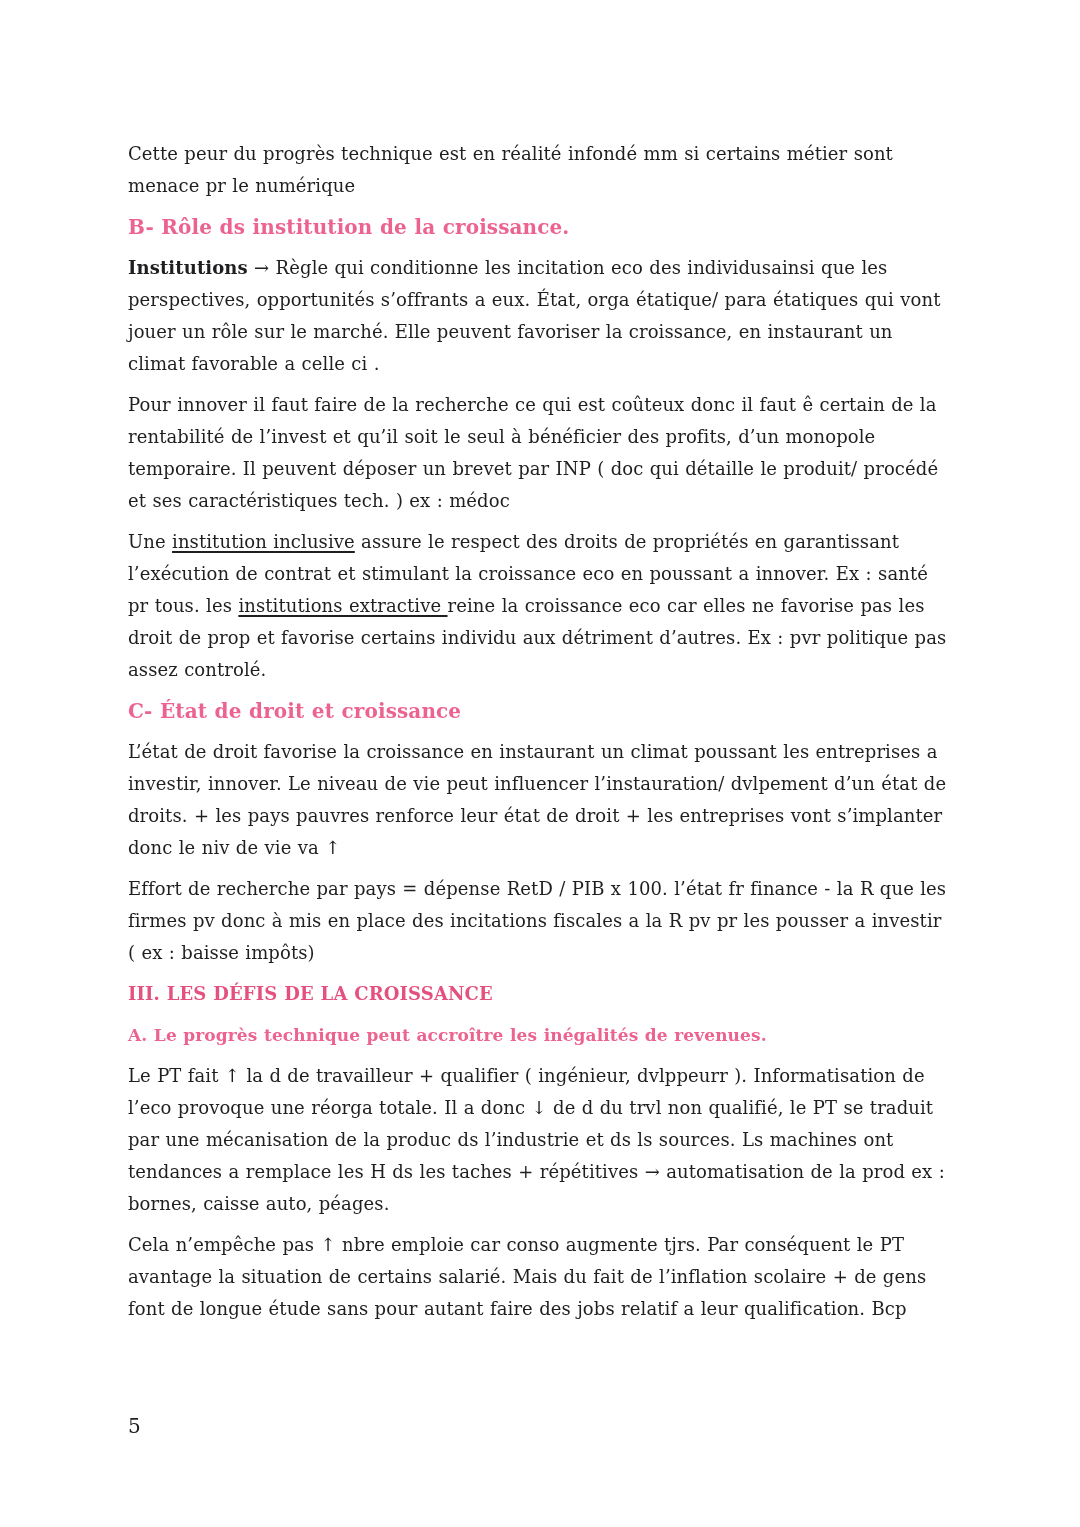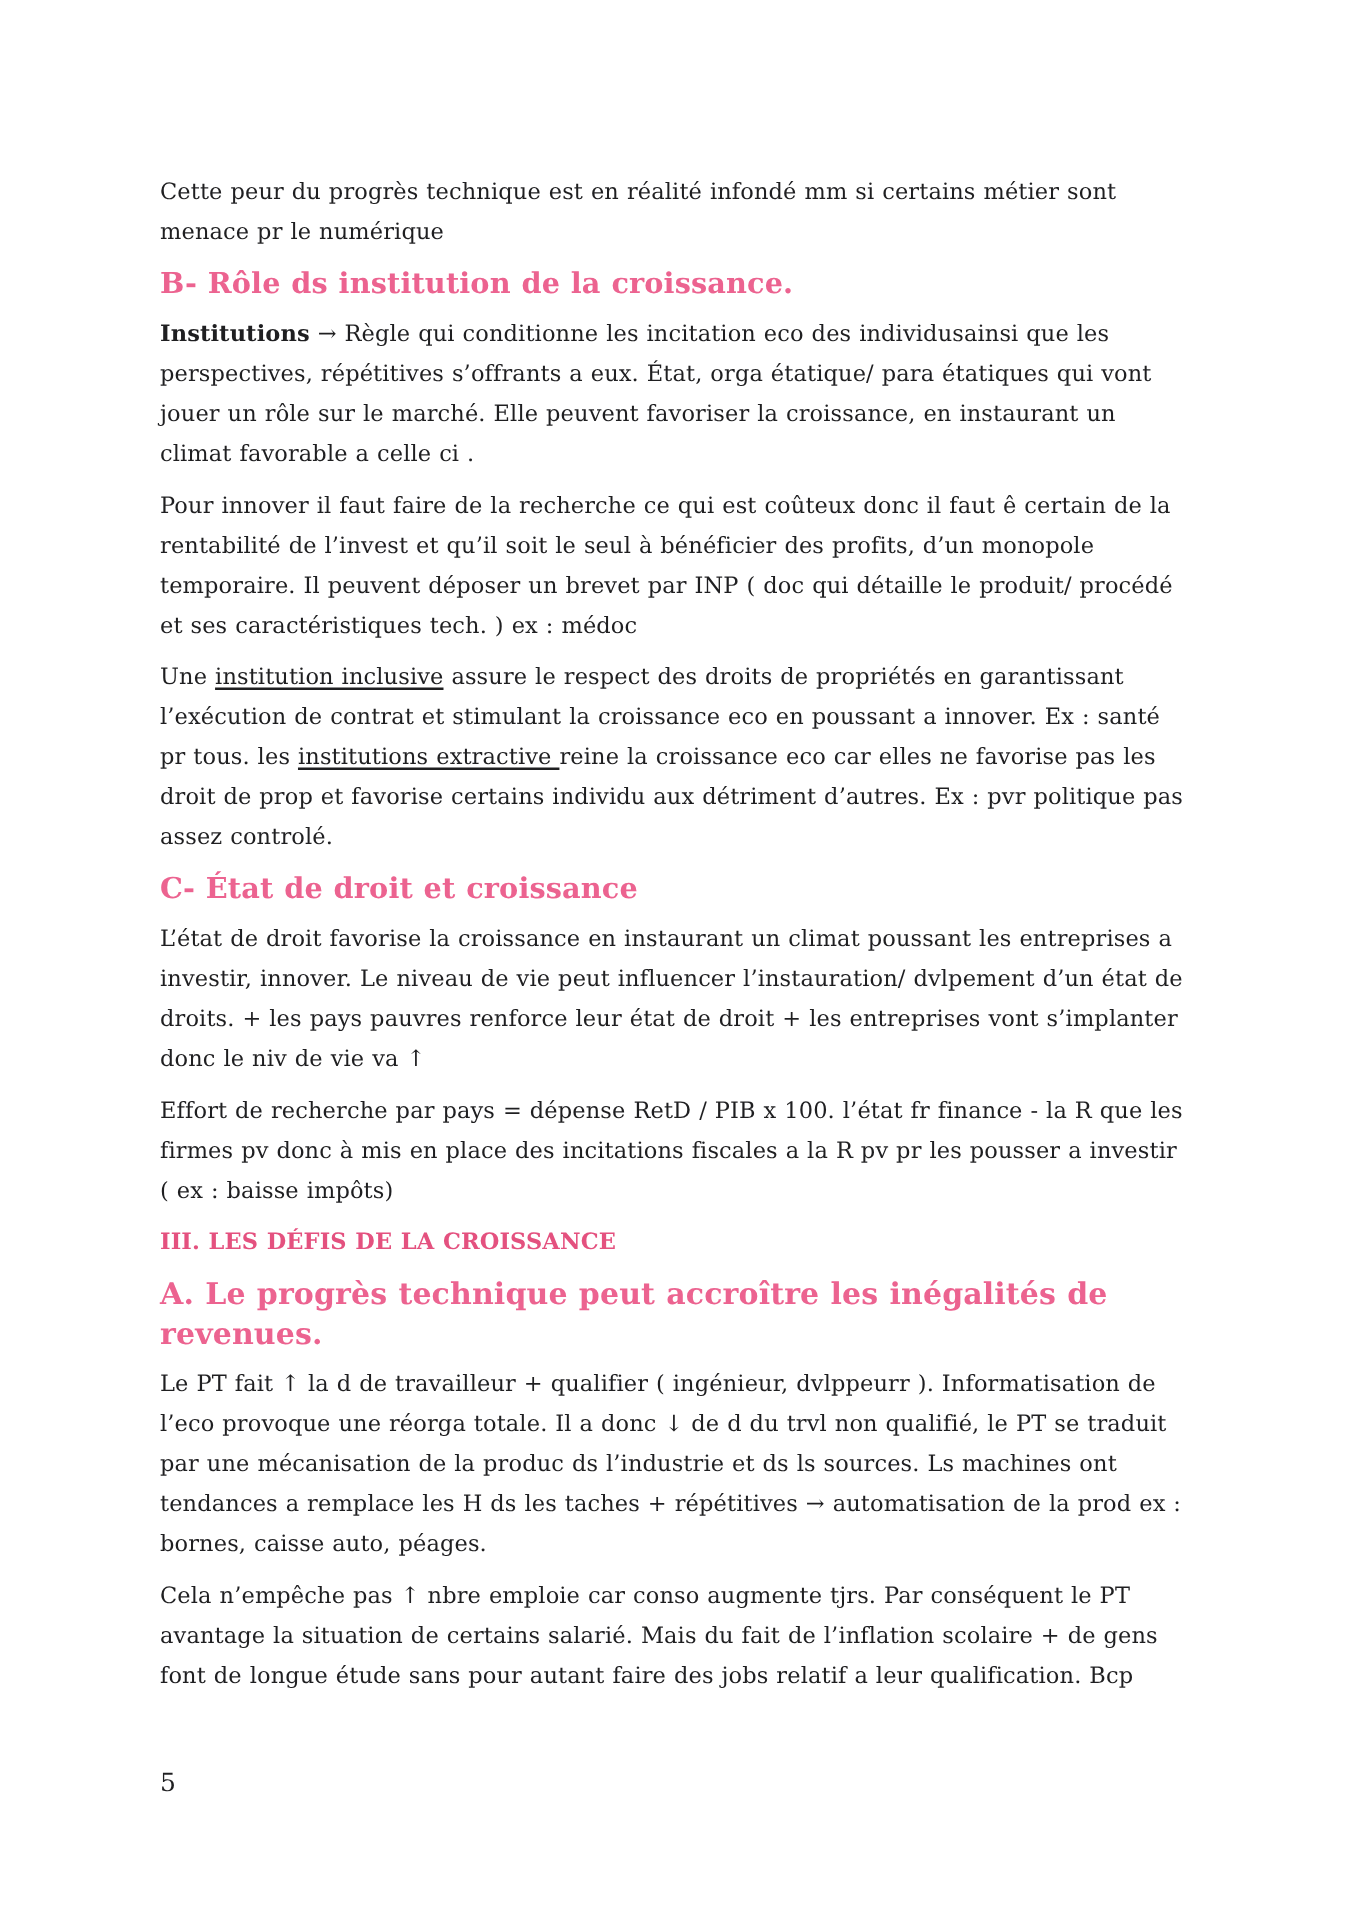--- a/index.html
+++ b/index.html
@@ -25,27 +25,27 @@
   .block {
     font-size: 18px;
     line-height: 32px;
     margin-bottom: 9px;
     letter-spacing: 0.1px;
     word-spacing: 0.5px;
   }
   .paragraph { color: var(--text, #1f1f21); }
   .heading {
     color: var(--heading, #ec6390);
-    font-size: 23px;
+    font-size: 20px;
     margin-top: 3px;
   }
   .heading-bold {
     color: var(--heading, #ec6390);
     font-weight: bold;
-    font-size: 24px;
+    font-size: 17px;
     margin-top: 3px;
   }
   .heading-major {
     color: var(--heading-major, #e4517f);
     font-weight: bold;
     font-size: 18px;
     margin-top: 6px;
   }
   .bold { font-weight: bold; }
   .underline { text-decoration: underline; text-underline-offset: 3px; text-decoration-thickness: 1.5px; }
@@ -57,21 +57,21 @@
     color: var(--text, #1f1f21);
   }
 </style>
 </head>
 <body>
 
 <div class="page">
   <div class="content">
       <p class="block paragraph"><span>Cette peur du progrès technique est en réalité infondé mm si certains métier sont menace pr le numérique</span></p>
       <h3 class="block heading"><span>B- Rôle ds institution de la croissance.</span></h3>
-      <p class="block paragraph"><span class="bold">Institutions</span><span> → Règle qui conditionne les incitation eco des individusainsi que les perspectives, répétitives s’offrants a eux. État, orga étatique/ para étatiques qui vont jouer un rôle sur le marché. Elle peuvent favoriser la croissance, en instaurant un climat favorable a celle ci .</span></p>
+      <p class="block paragraph"><span class="bold">Institutions</span><span> → Règle qui conditionne les incitation eco des individusainsi que les perspectives, opportunités s’offrants a eux. État, orga étatique/ para étatiques qui vont jouer un rôle sur le marché. Elle peuvent favoriser la croissance, en instaurant un climat favorable a celle ci .</span></p>
       <p class="block paragraph"><span>Pour innover il faut faire de la recherche ce qui est coûteux donc il faut ê certain de la rentabilité de l’invest et qu’il soit le seul à bénéficier des profits, d’un monopole temporaire. Il peuvent déposer  un brevet par INP ( doc qui détaille le produit/ procédé et ses caractéristiques tech. ) ex : médoc</span></p>
       <p class="block paragraph"><span>Une </span><span class="underline">institution inclusive</span><span> assure le respect des droits de propriétés en garantissant l’exécution de contrat et stimulant la croissance eco en poussant a innover. Ex : santé pr tous.  les </span><span class="underline">institutions extractive </span><span>reine la croissance eco car elles ne favorise pas les droit de prop et favorise certains individu aux détriment d’autres. Ex : pvr politique pas assez controlé.</span></p>
       <h3 class="block heading"><span>C- État de droit et croissance</span></h3>
       <p class="block paragraph"><span>L’état de droit favorise la croissance en instaurant un climat poussant les entreprises a investir, innover. Le niveau de vie peut influencer l’instauration/ dvlpement d’un état de droits. + les pays pauvres renforce leur état de droit + les entreprises vont s’implanter donc le niv de vie va ↑</span></p>
       <p class="block paragraph"><span>Effort de recherche par pays = dépense RetD / PIB x 100. l’état fr finance - la R que les firmes pv donc à mis en place des incitations fiscales a la R pv pr les pousser a investir ( ex : baisse impôts)</span></p>
       <h2 class="block heading-major"><span>III. LES DÉFIS DE LA CROISSANCE</span></h2>
       <h3 class="block heading-bold"><span>A. Le progrès technique peut accroître les inégalités de revenues.</span></h3>
       <p class="block paragraph"><span>Le PT fait ↑ la d de travailleur + qualifier ( ingénieur, dvlppeurr ). Informatisation de l’eco provoque une réorga totale. Il a donc ↓ de d du trvl non qualifié, le PT se traduit par une mécanisation de la produc ds l’industrie et ds ls sources. Ls machines ont tendances a remplace les H ds les taches + répétitives → automatisation de la prod ex : bornes, caisse auto, péages.</span></p>
       <p class="block paragraph"><span>Cela n’empêche pas ↑ nbre emploie car conso augmente tjrs. Par conséquent le PT avantage la situation de certains salarié. Mais du fait de l’inflation scolaire + de gens font de longue étude sans pour autant faire des jobs relatif a leur qualification. Bcp</span></p>
     </div>

